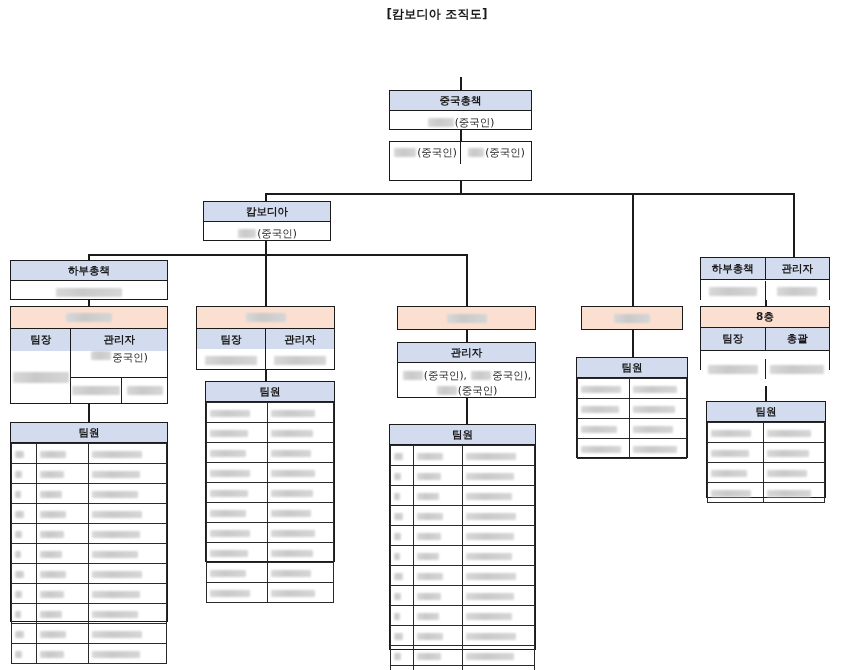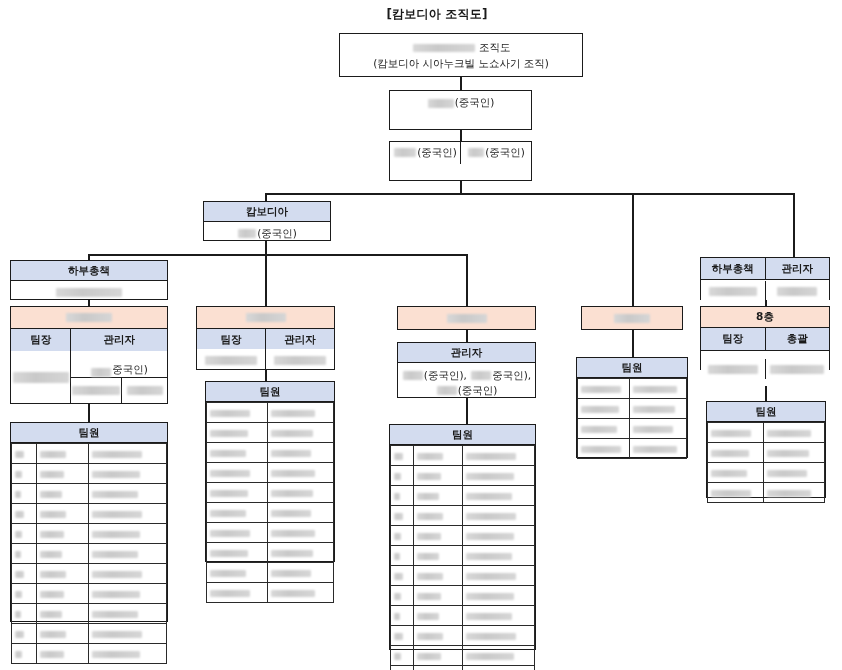--- a/index.html
+++ b/index.html
@@ -94,33 +94,25 @@
   .c-mid{ width:34%; }
   .tblwrap{ padding:0; }
 </style>
 </head>
 <body>
 
 <div id="page">
 
   <div class="ttl" style="top:6px;">[캄보디아 조직도]</div>
 
-  <div class="box" style="left:339px;top:33px;width:244px;height:44px;">
-    <div class="body" style="padding-top:6px;line-height:1.5;">
-      <div>
-        <span class="rd t" style="width:62px;"></span>
-        <span>조직도</span>
-      </div>
-      <div>(캄보디아 시아누크빌 노쇼사기 조직)</div>
-    </div>
-  </div>
 
   <div class="ln lnv" style="left:460px;top:77px;height:13px;"></div>
 
   <div class="box" style="left:389px;top:90px;width:143px;height:40px;">
+    <div class="hdr">중국총책</div>
     <div class="body">
       <span class="rd" style="width:26px;"></span><span>(중국인)</span>
     </div>
   </div>
 
   <div class="ln lnv" style="left:460px;top:130px;height:11px;"></div>
 
   <div class="box" style="left:389px;top:141px;width:143px;height:40px;">
     <div class="row2 plain" style="height:21px;align-items:center;">
       <div>
@@ -165,21 +157,21 @@
     </div>
     <div class="row2" style="height:22px;">
       <div style="flex:0 0 38%;">팀장</div>
       <div>관리자</div>
     </div>
     <div style="display:flex;height:52px;">
       <div style="flex:0 0 38%;border-right:1px solid #1b1b1b;display:flex;align-items:center;justify-content:center;">
         <span class="rd" style="width:56px;height:11px;"></span>
       </div>
       <div style="flex:1;display:flex;flex-direction:column;">
-        <div style="flex:1;border-bottom:1px solid #1b1b1b;display:flex;align-items:flex-end;justify-content:center;font-size:10.5px;">
+        <div style="flex:1;border-bottom:1px solid #1b1b1b;display:flex;align-items:flex-start;justify-content:center;font-size:10.5px;">
           <span class="rd" style="width:20px;"></span>
             <span>중국인)</span>
         </div>
         <div style="flex:1;display:flex;">
           <div style="flex:1;border-right:1px solid #1b1b1b;display:flex;align-items:center;justify-content:center;">
             <span class="rd" style="width:48px;"></span>
           </div>
           <div style="flex:1;display:flex;align-items:center;justify-content:center;">
             <span class="rd" style="width:36px;"></span>
           </div>

